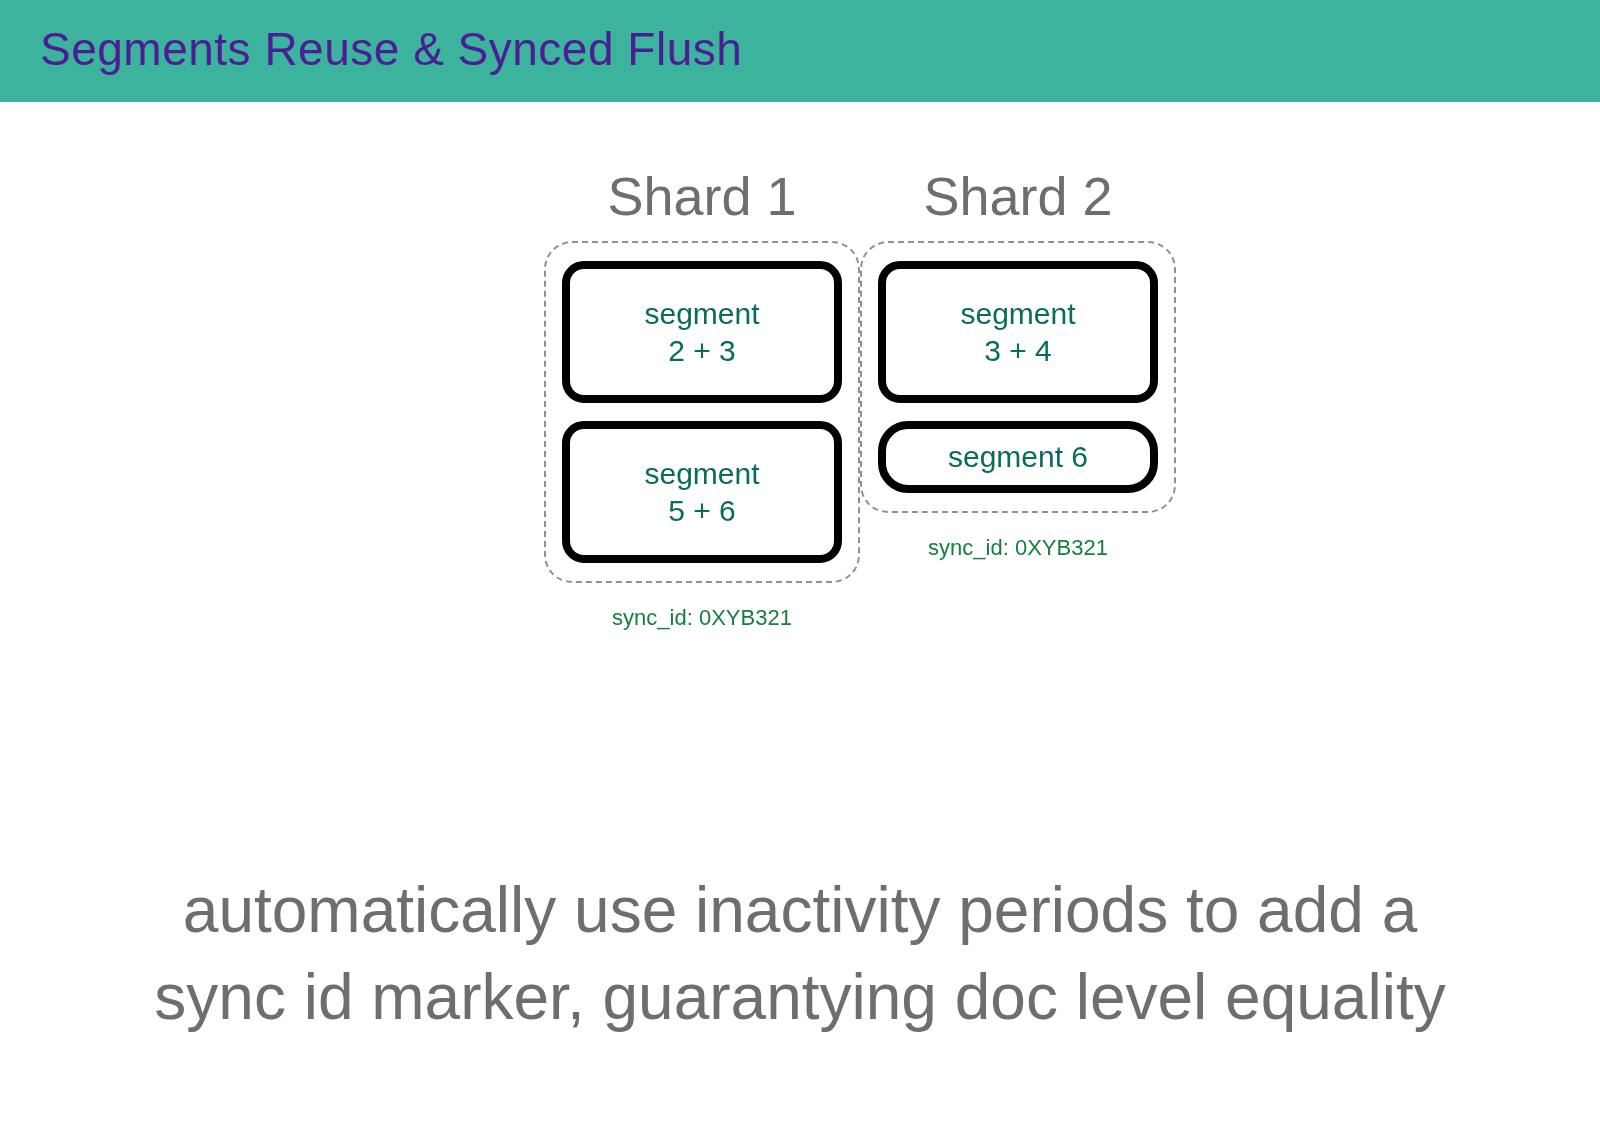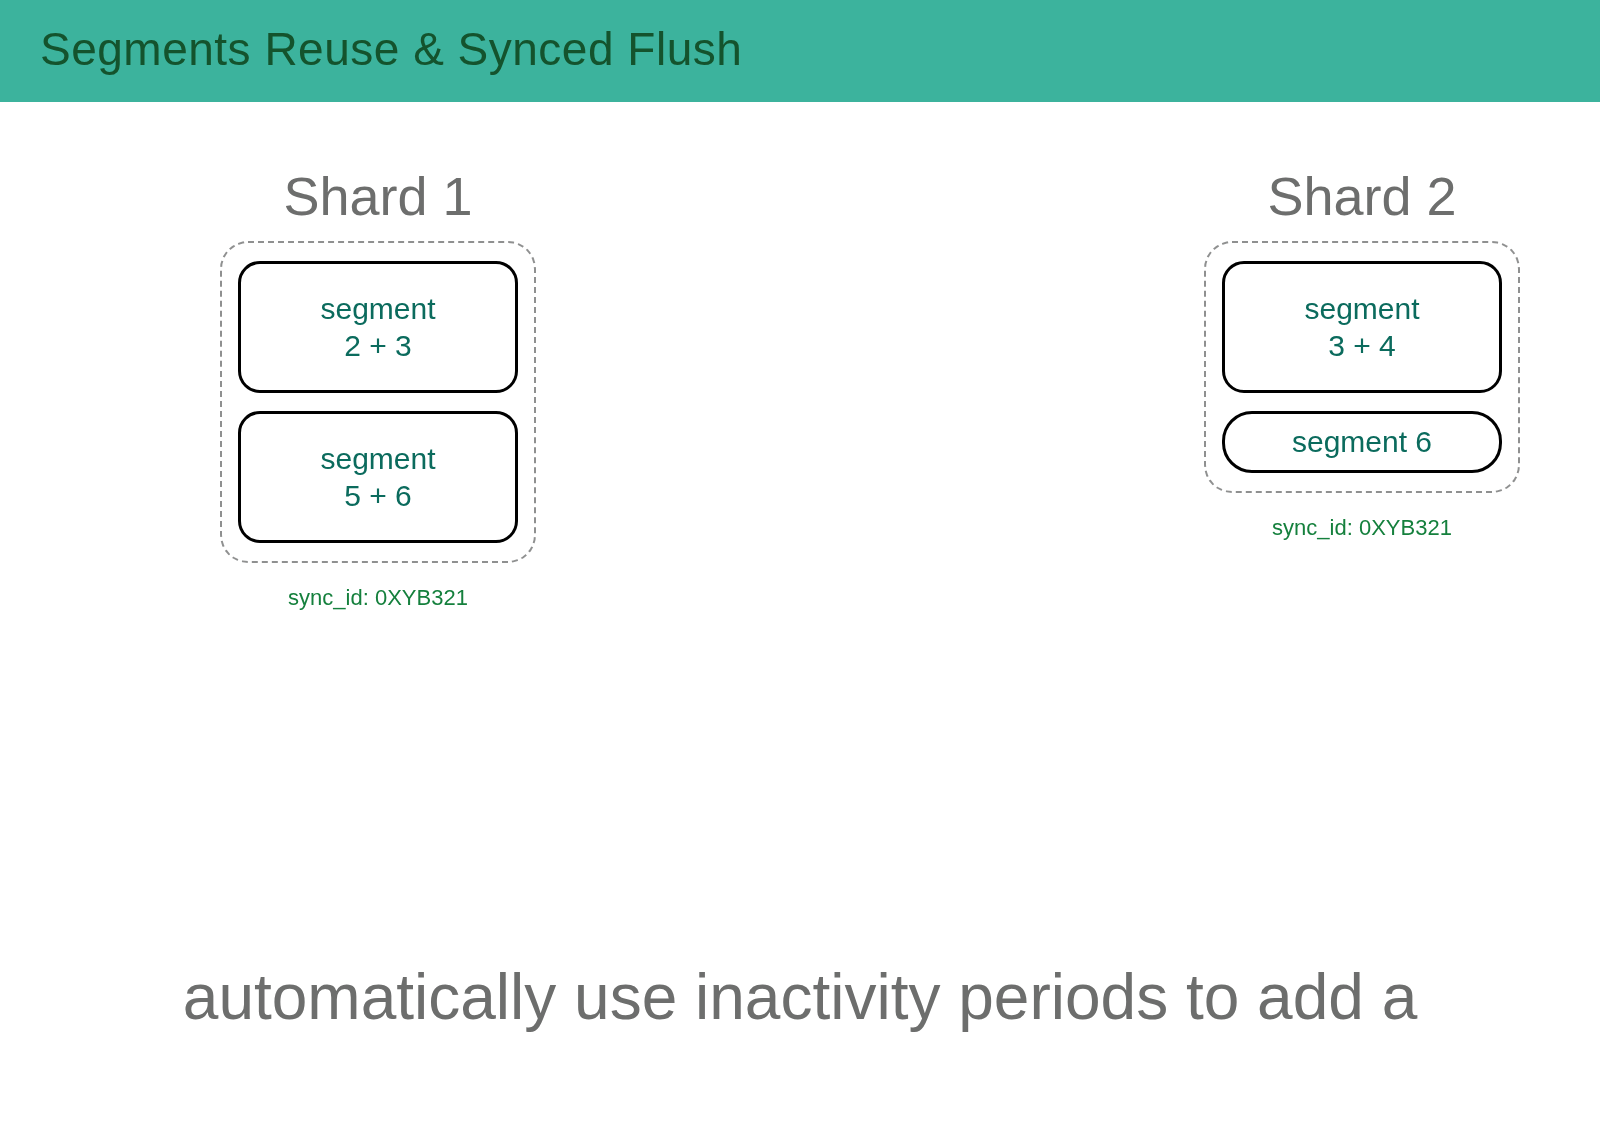--- a/index.html
+++ b/index.html
@@ -1,27 +1,27 @@
 <!DOCTYPE html>
 <html><head>
 <meta charset="utf-8">
 <style>
   html,body{margin:0;padding:0;font-family:"Helvetica Neue",Helvetica,Arial,sans-serif;
     background:#fff;color:#333;}
   .slide{width:1600px;height:1130px;position:relative;overflow:hidden;}
-  .title-bar{background:#3cb39d;color:#14532d;padding:22px 40px 26px;
+  .title-bar{background:#3cb39d;color:#4c1d95;padding:22px 40px 26px;
     font-size:46px;font-weight:300;letter-spacing:.5px;}
   .diagrams{position:absolute;top:165px;left:0;right:0;display:flex;
-    justify-content:space-between;padding:0 80px 0 220px;}
+    justify-content:center;padding:0 100px 0 220px;}
   .shard-col{display:flex;flex-direction:column;align-items:center;}
   .shard-title{font-size:54px;font-weight:300;color:#6d6e6d;margin-bottom:14px;}
   .shard-box{border:2px dashed #8f9090;border-radius:28px;
     padding:18px 16px;display:flex;flex-direction:column;gap:18px;
     width:280px;}
-  .seg{border:3px solid #000000;border-radius:22px;
+  .seg{border:8px solid #000000;border-radius:22px;
     color:#0b6b5d;font-size:30px;font-weight:400;text-align:center;
     display:flex;flex-direction:column;justify-content:center;align-items:center;
     line-height:1.25;}
   .seg.small{height:56px;border-radius:30px;}
   .seg.big{height:126px;}
   .sync-id{margin-top:22px;font-size:22px;color:#15803d;font-weight:300;}
   .caption{position:absolute;bottom:90px;left:0;right:0;text-align:center;
     font-size:64px;font-weight:300;color:#6d6e6d;line-height:1.35;
     padding:0 120px;}
 </style>
@@ -60,15 +60,16 @@
           <span>segment 6</span>
         </div>
       </div>
       <div class="sync-id">sync_id: 0XYB321</div>
     </div>
 
   </div>
 
   <div class="caption">
     <span>automatically use inactivity periods to add a</span><br>
+    <span>sync id marker, guarantying doc level equality</span>
   </div>
 
 </div>
 
 </body></html>

